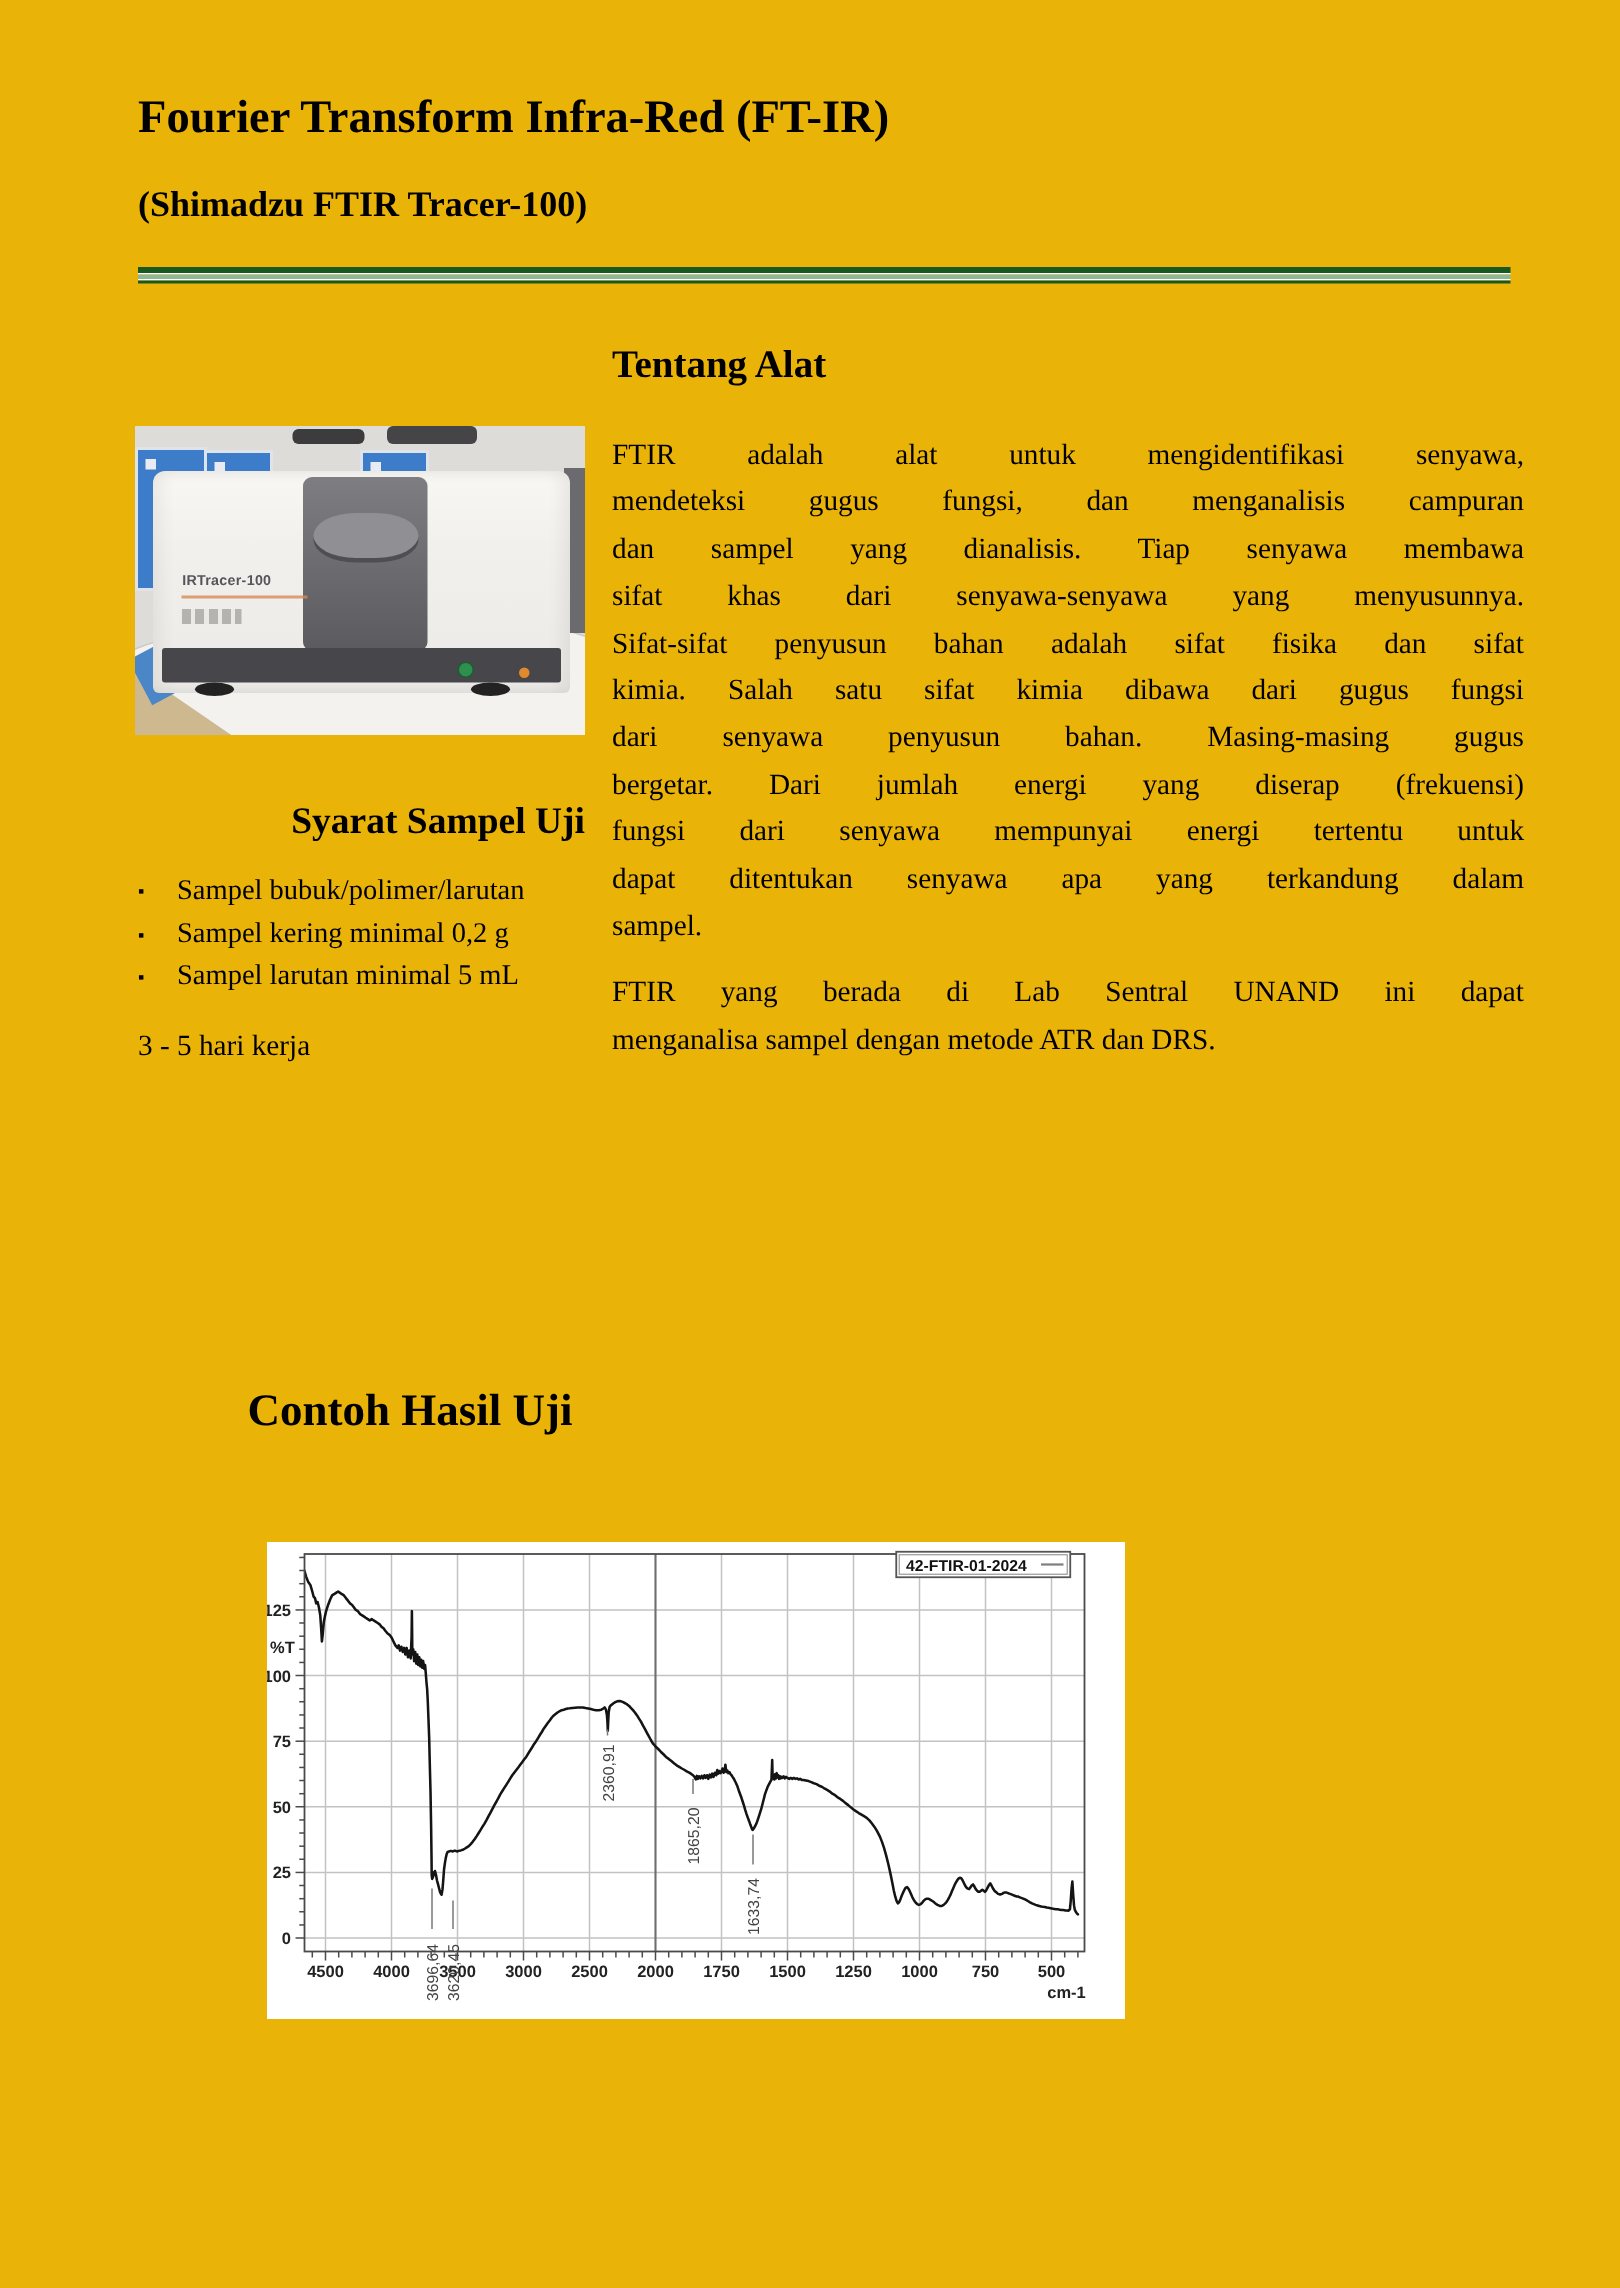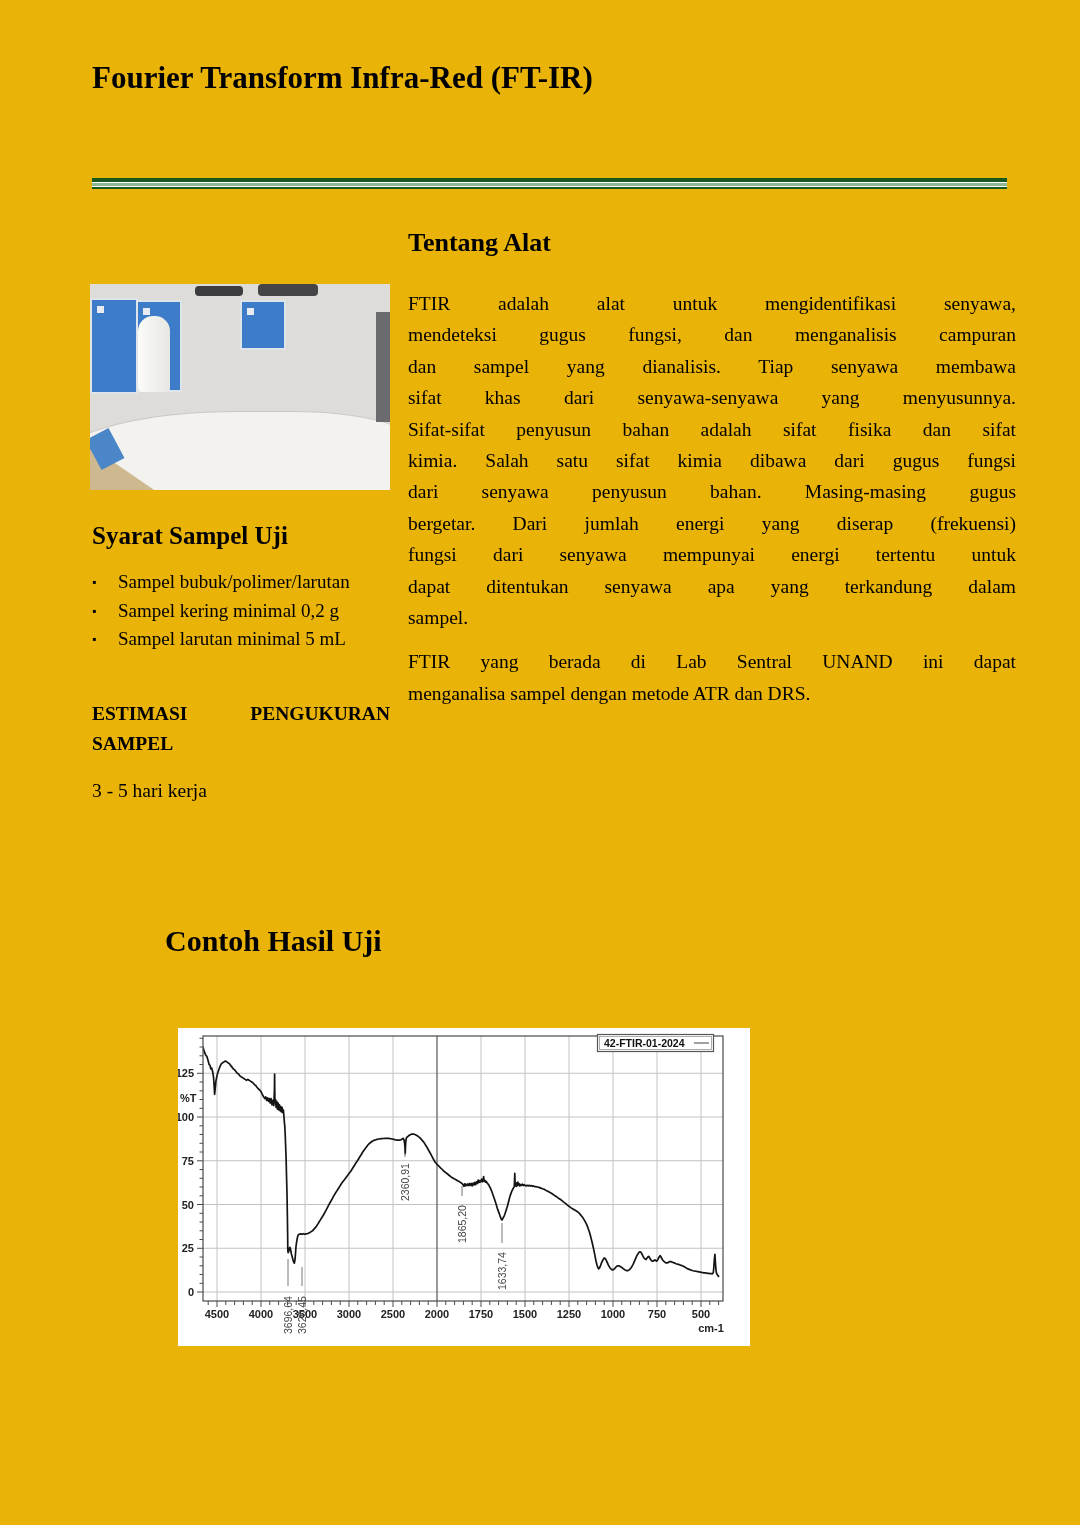--- a/index.html
+++ b/index.html
@@ -17,21 +17,21 @@
 
   
   .right-col{position:absolute;left:408px;top:228px;width:608px;}
   .right-col h2{margin:0 0 30px 0;font-size:26px;font-weight:bold;}
   .para{font-size:19.5px;line-height:31.4px;}
   .para + .para{margin-top:13px;}
   .jline{text-align:justify;text-align-last:justify;}
   .jline.last{text-align-last:left;}
 
   .left-col{position:absolute;left:92px;top:518px;width:298px;}
-  .left-col h3{margin:4px 0 18px 0;font-size:25px;font-weight:bold;}
+  .left-col h3{margin:16px 0 18px 0;font-size:25px;font-weight:bold;text-align:right;}
   .bullets{list-style:none;margin:0;padding:0;font-size:19px;}
   .bullets li{display:flex;line-height:28.5px;}
   .bullets .blt{width:26px;font-size:12px;flex:0 0 26px;}
   .estimasi{margin-top:45px;font-size:19.5px;font-weight:bold;line-height:30px;}
   .turnaround{margin-top:21px;font-size:19.5px;}
 
   
   .photo{position:absolute;left:90px;top:284px;width:300px;height:206px;background:#dddcd9;overflow:hidden;}
   .ph-shelf1{position:absolute;left:105px;top:2px;width:48px;height:10px;background:#3c3c3e;border-radius:4px;}
   .ph-shelf2{position:absolute;left:168px;top:0;width:60px;height:12px;background:#454547;border-radius:4px;}
@@ -70,20 +70,21 @@
   .leg-in{fill:none;stroke:#999;stroke-width:.8;}
   .leg-text{font-family:"Liberation Sans",sans-serif;font-size:10.5px;font-weight:bold;fill:#111;}
   .leg-line{stroke:#808080;stroke-width:1.5;}
 </style>
 </head>
 <body>
 
 <div class="page">
 
   <div class="title">Fourier Transform Infra-Red (FT-IR)</div>
+  <div class="subtitle">(Shimadzu FTIR Tracer-100)</div>
   <div class="rule">
     <div class="bar1"></div>
     <div class="gap"></div>
     <div class="bar2"></div>
     <div class="gap"></div>
     <div class="bar3"></div>
   </div>
 
   <div class="photo">
     <div class="ph-shelf1"></div>
@@ -95,20 +96,35 @@
         <div class="handle"></div>
       </div>
     <div class="ph-cab" style="left:150px;top:16px;width:42px;height:46px;">
         <div class="handle"></div>
       </div>
     <div class="ph-canister"></div>
     <div class="ph-table"></div>
     <div class="ph-floor"></div>
     <div class="ph-paper"></div>
     <div class="ph-right-equip"></div>
+    <div class="ph-inst">
+      <div class="ph-body"></div>
+      <div class="ph-module">
+        <div class="ph-lid"></div>
+      </div>
+      <div class="ph-label">IRTracer-100</div>
+      <div class="ph-redline"></div>
+      <div class="ph-logo"></div>
+      <div class="ph-base">
+        <div class="ph-btn-green"></div>
+        <div class="ph-dot-orange"></div>
+      </div>
+      <div class="ph-foot" style="left:28px;"></div>
+      <div class="ph-foot" style="right:40px;"></div>
+    </div>
   </div>
 
   <div class="right-col">
     <h2>Tentang Alat</h2>
     <div class="para">
         <div class="jline">FTIR adalah alat untuk mengidentifikasi senyawa,</div>
         <div class="jline">mendeteksi gugus fungsi, dan menganalisis campuran</div>
         <div class="jline">dan sampel yang dianalisis. Tiap senyawa membawa</div>
         <div class="jline">sifat khas dari senyawa-senyawa yang menyusunnya.</div>
         <div class="jline">Sifat-sifat penyusun bahan adalah sifat fisika dan sifat</div>
@@ -134,24 +150,20 @@
       </li>
       <li>
         <span class="blt">▪</span>
         <span>Sampel kering minimal 0,2 g</span>
       </li>
       <li>
         <span class="blt">▪</span>
         <span>Sampel larutan minimal 5 mL</span>
       </li>
     </ul>
-    <div class="estimasi">
-        <div class="jline">ESTIMASI PENGUKURAN</div>
-        <div class="jline last">SAMPEL</div>
-      </div>
     <div class="turnaround">3 - 5 hari kerja</div>
   </div>
 
   <div class="chart-heading">Contoh Hasil Uji</div>
   <div class="chart">
     <svg id="chart-svg" width="572" height="318" viewBox="0 0 572 318" xmlns="http://www.w3.org/2000/svg">
         <defs>
           <clipPath id="pc">
             <rect x="25" y="8" width="520" height="265"></rect>
           </clipPath>

